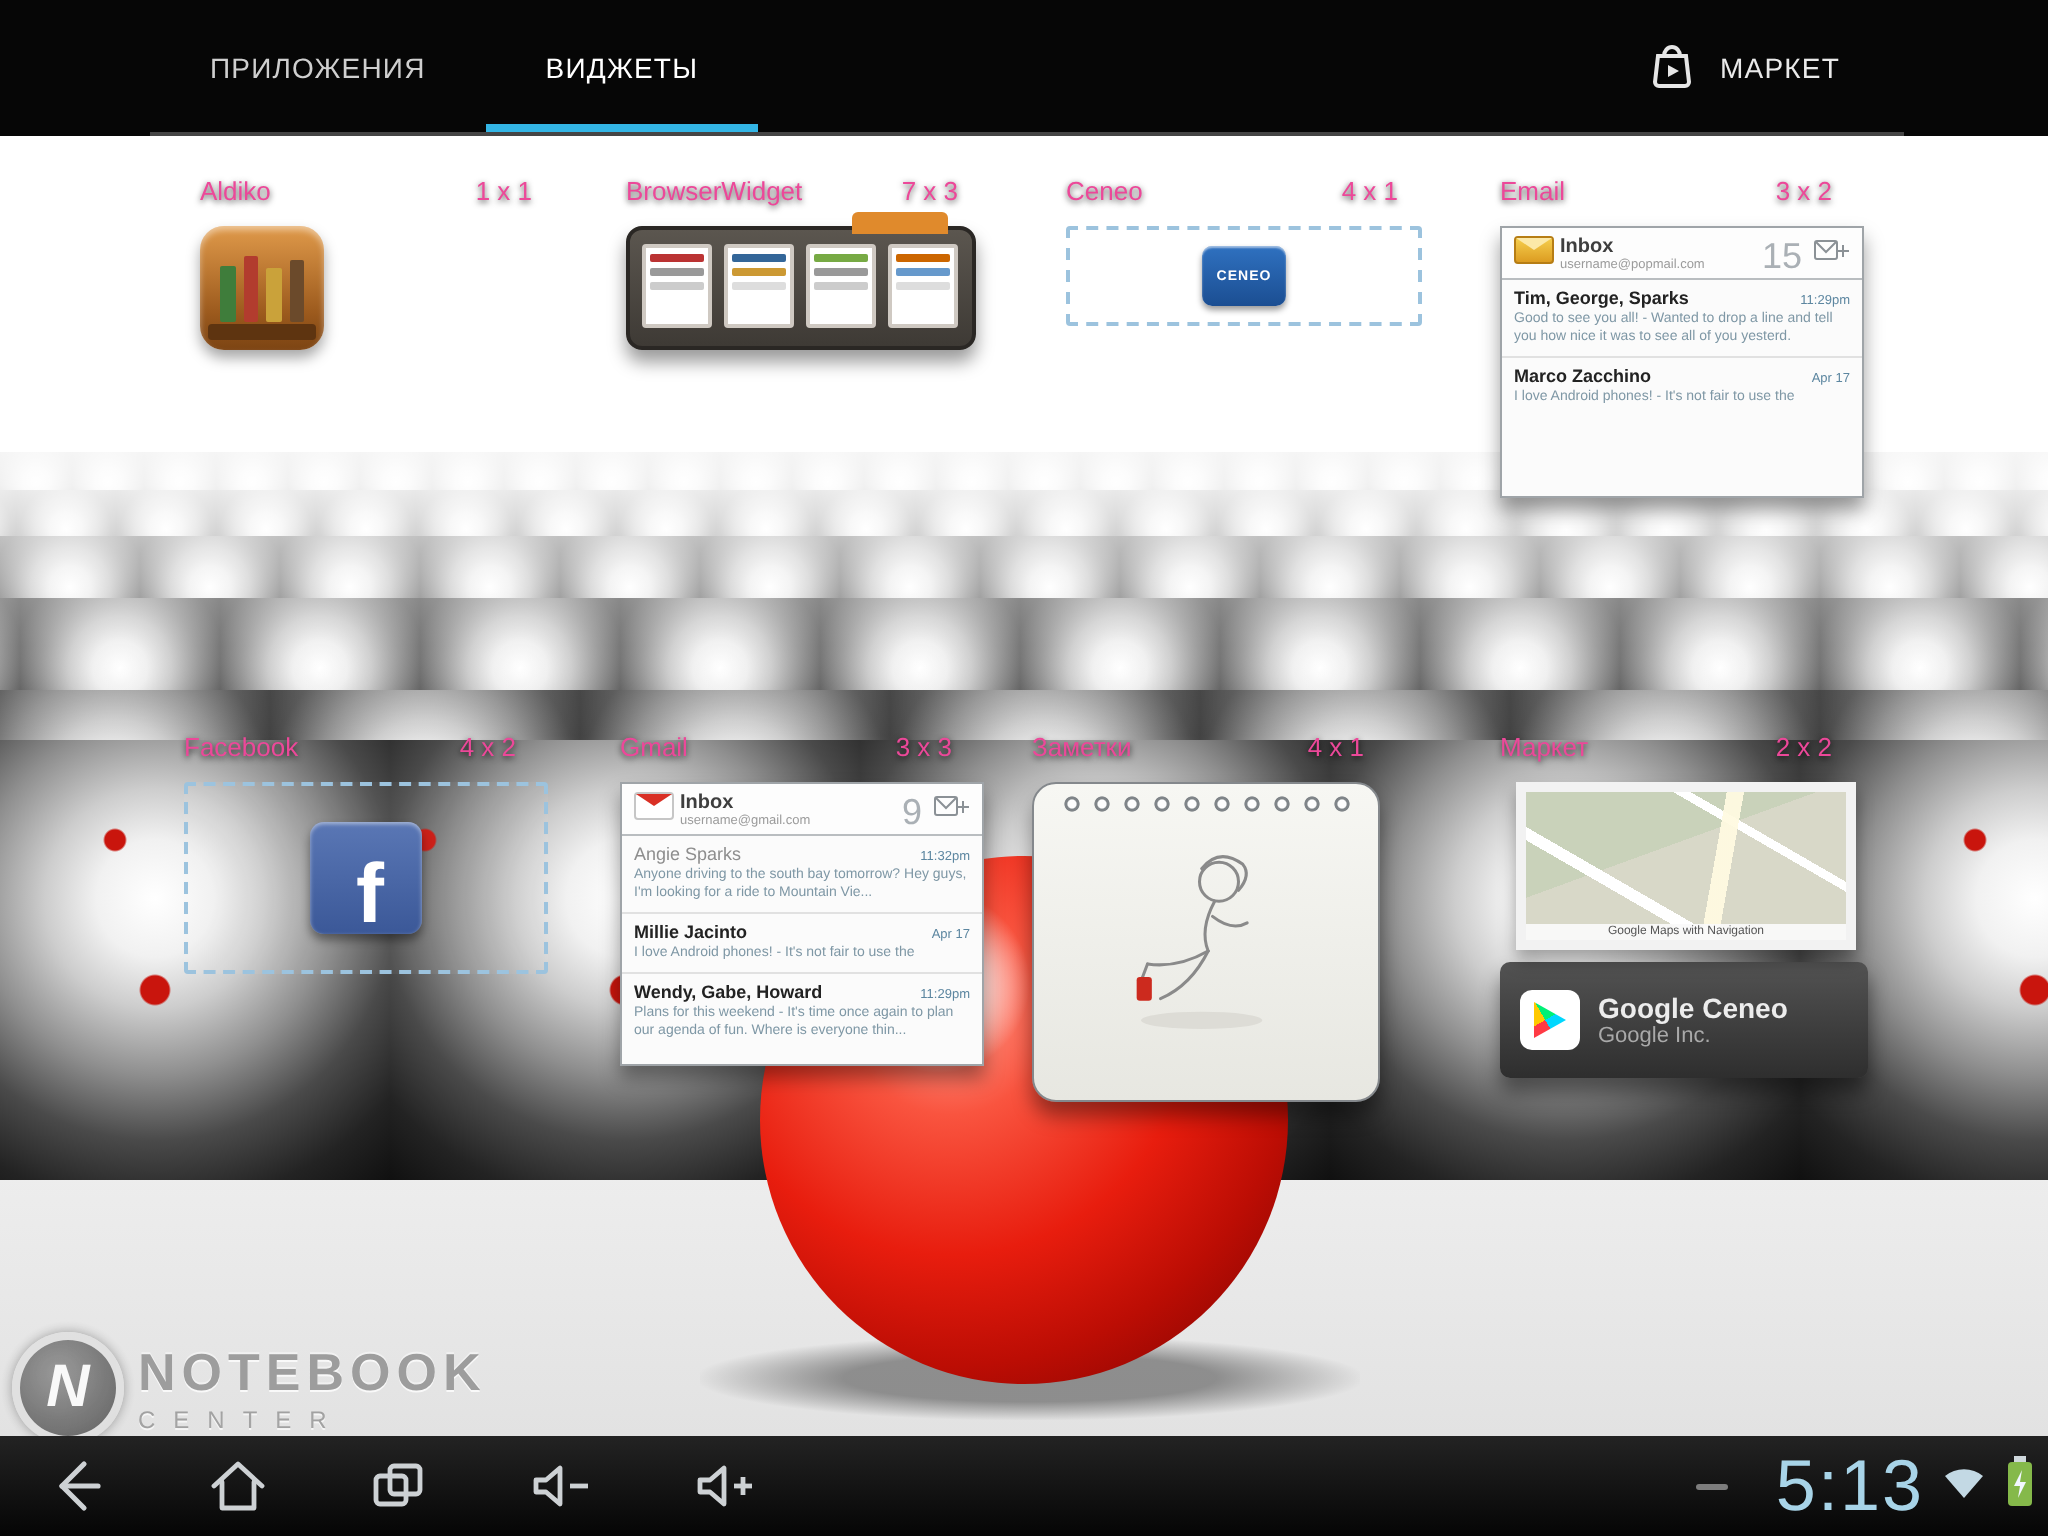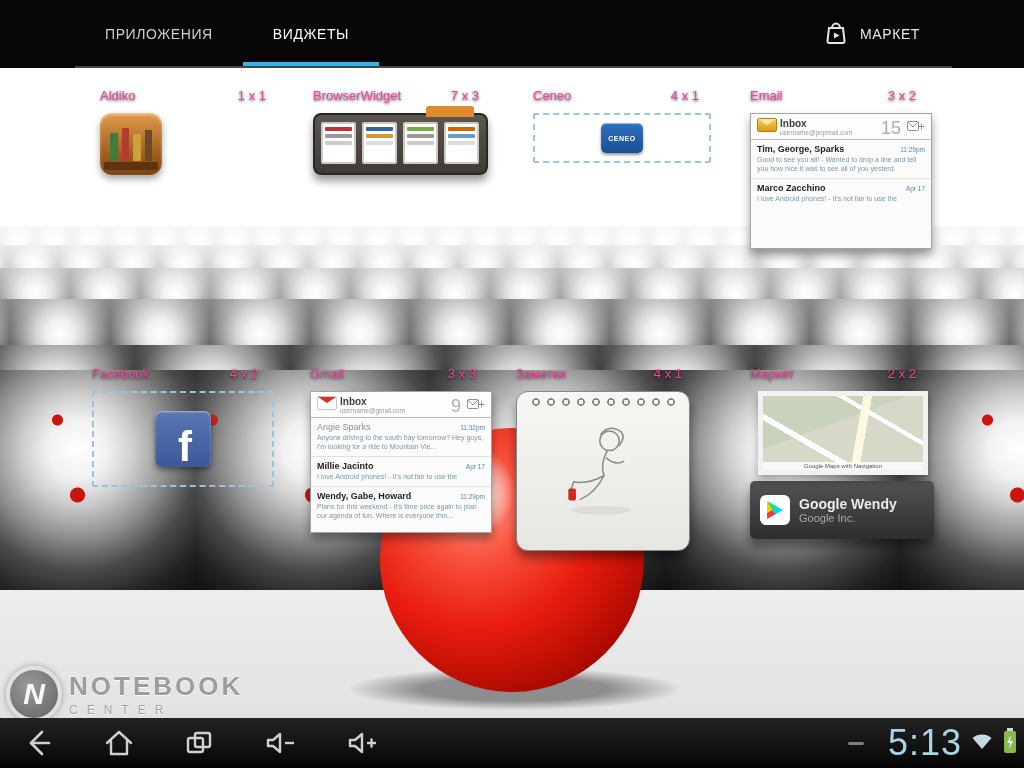--- a/index.html
+++ b/index.html
@@ -352,21 +352,21 @@
       <span>2 x 2</span>
     </div>
     <div class="map-frame">
       <div class="map-caption">Google Maps with Navigation</div>
     </div>
     <div class="market-bar">
       <div class="play-tile">
           <div class="play-tri"></div>
         </div>
       <div>
-        <div class="app-title">Google Wendy</div>
+        <div class="app-title">Google Ceneo</div>
         <div class="app-dev">Google Inc.</div>
       </div>
     </div>
   </div>
 
   <div class="navbar">
     <div class="navicons">
       <span class="nicon">
         <svg width="34" height="34" viewBox="0 0 34 34">
             <g fill="none" stroke="#cdd1d4" stroke-width="2.6" stroke-linecap="round" stroke-linejoin="round">

